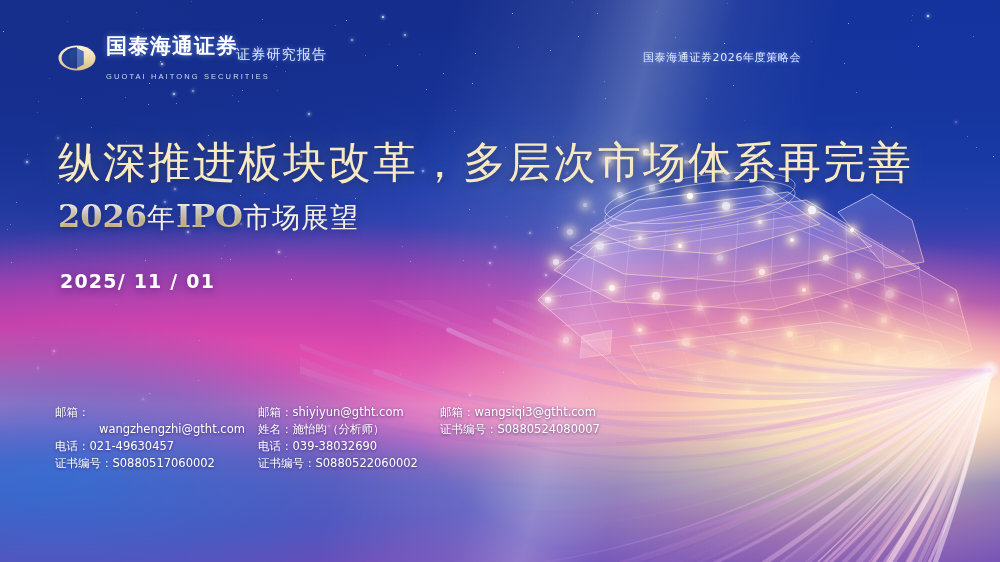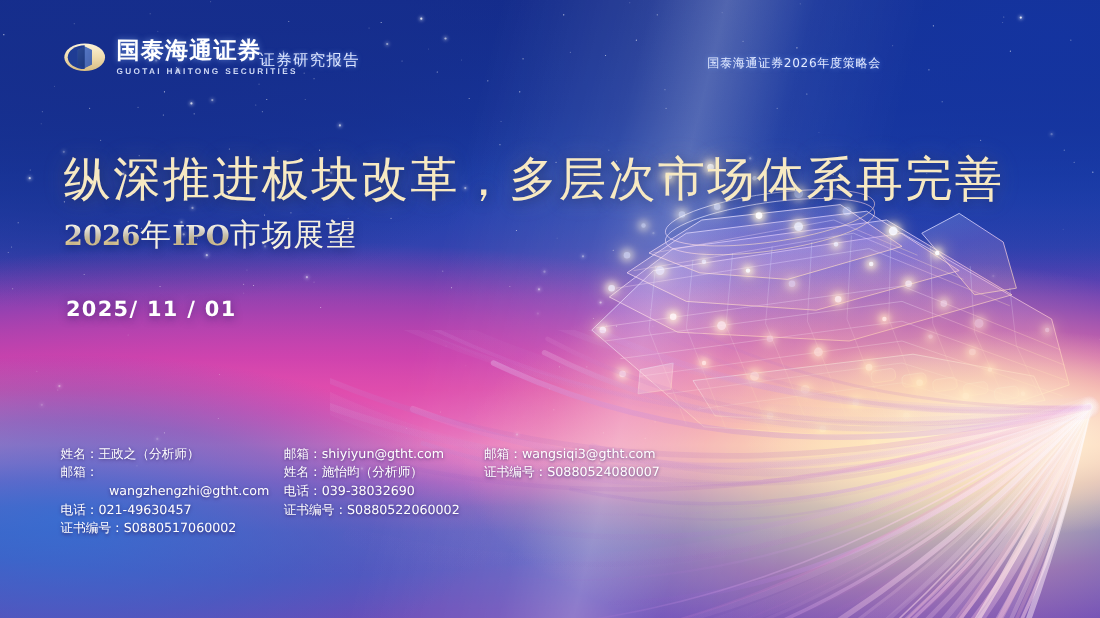--- a/index.html
+++ b/index.html
@@ -80,21 +80,21 @@
   .header{position:absolute;left:0;top:0;width:829px;height:92px;}
   .brand{position:absolute;left:58px;top:36px;display:flex;align-items:center;gap:10px;}
   .logo-mark{width:38px;height:26px;position:relative;flex:0 0 auto;}
   .brand-text{display:flex;flex-direction:column;line-height:1;}
   .brand-cn{
     font-family:"DejaVu Sans","Liberation Sans",sans-serif;
     font-size:21px;font-weight:700;color:#ffffff;letter-spacing:1px;
     text-shadow:0 0 6px rgba(150,190,255,.55);
   }
   .brand-en{
-    font-size:7.5px;font-weight:700;color:#cfd9f5;letter-spacing:2.1px;margin-top:4px;
+    font-size:7.5px;font-weight:400;color:#cfd9f5;letter-spacing:2.1px;margin-top:16px;
     font-family:"Liberation Sans",sans-serif;
   }
   .report-kind{
     position:absolute;left:236px;top:46px;
     font-family:"DejaVu Sans","Liberation Sans",sans-serif;
     font-size:14px;color:#dde6ff;letter-spacing:1.2px;
     text-shadow:0 0 5px rgba(130,175,255,.6);
   }
   .event-tag{
     position:absolute;right:28px;top:50px;
@@ -110,21 +110,21 @@
     color:#f7e9c2;
     text-shadow:0 2px 10px rgba(10,20,70,.55),0 0 22px rgba(255,230,170,.25);
     white-space:nowrap;
   }
   .title-sub{
     position:absolute;left:58px;top:200px;
     white-space:nowrap;line-height:1;
   }
   .title-sub .em{
     font-family:"DejaVu Serif","Liberation Serif",serif;
-    font-size:25px;font-weight:700;letter-spacing:0px;
+    font-size:32px;font-weight:700;letter-spacing:0px;
     background:linear-gradient(to bottom,#fffdf4 0%,#fff7df 38%,#f3dda1 62%,#e9cd8a 100%);
     -webkit-background-clip:text;background-clip:text;color:transparent;
     text-shadow:0 2px 6px rgba(10,20,70,.35);
   }
   .title-sub .lt{
     font-family:"DejaVu Sans","Liberation Sans",sans-serif;
     font-size:28px;font-weight:400;color:#f4efe0;letter-spacing:1px;
     text-shadow:0 2px 8px rgba(10,20,70,.45);
   }
   .date{
@@ -615,21 +615,20 @@
 
   <div class="title-sub">
     <span class="em">2026</span><span class="lt">年</span><span class="em">IPO</span><span class="lt">市场展望</span>
   </div>
 
   <div class="date">2025/ 11 / 01</div>
 
   <div class="contacts">
 
     <div class="contact c1">
-      <div class="row"><span>姓名：</span><span>王政之（分析师）</span></div>
       <div class="wrap"><span>邮箱：</span><br><span class="indent">wangzhengzhi@gtht.com</span></div>
       <div class="row"><span>电话：</span><span>021-49630457</span></div>
       <div class="row"><span>证书编号：</span><span>S0880517060002</span></div>
     </div>
 
     <div class="contact c2">
       <div class="row"><span>邮箱：</span><span>shiyiyun@gtht.com</span></div>
       <div class="row"><span>姓名：</span><span>施怡昀（分析师）</span></div>
       <div class="row"><span>电话：</span><span>039-38032690</span></div>
       <div class="row"><span>证书编号：</span><span>S0880522060002</span></div>

